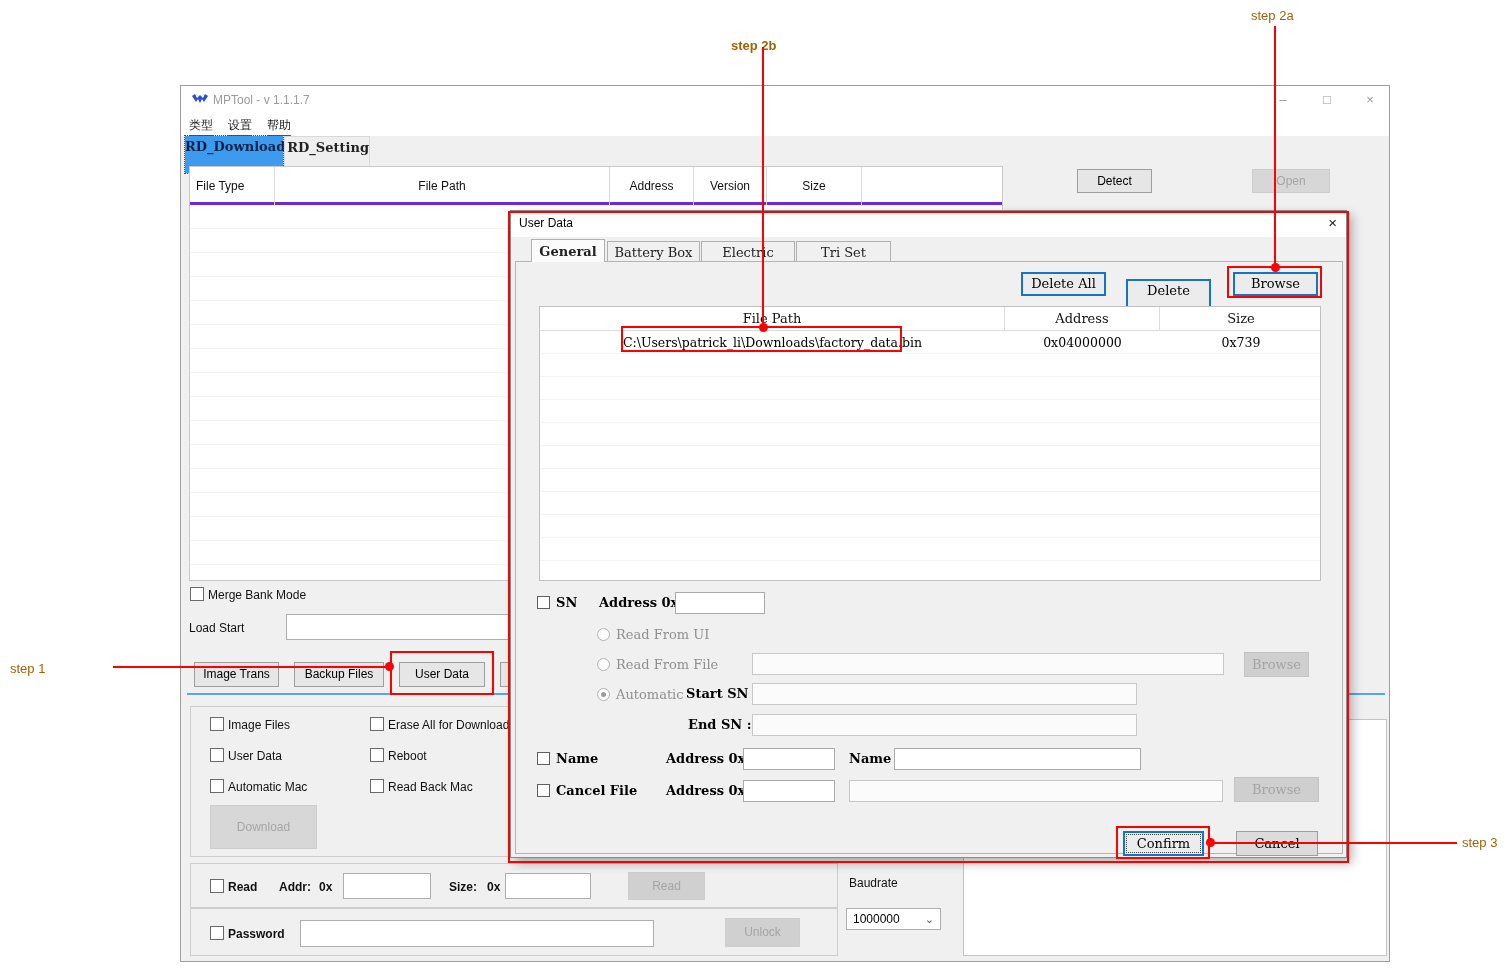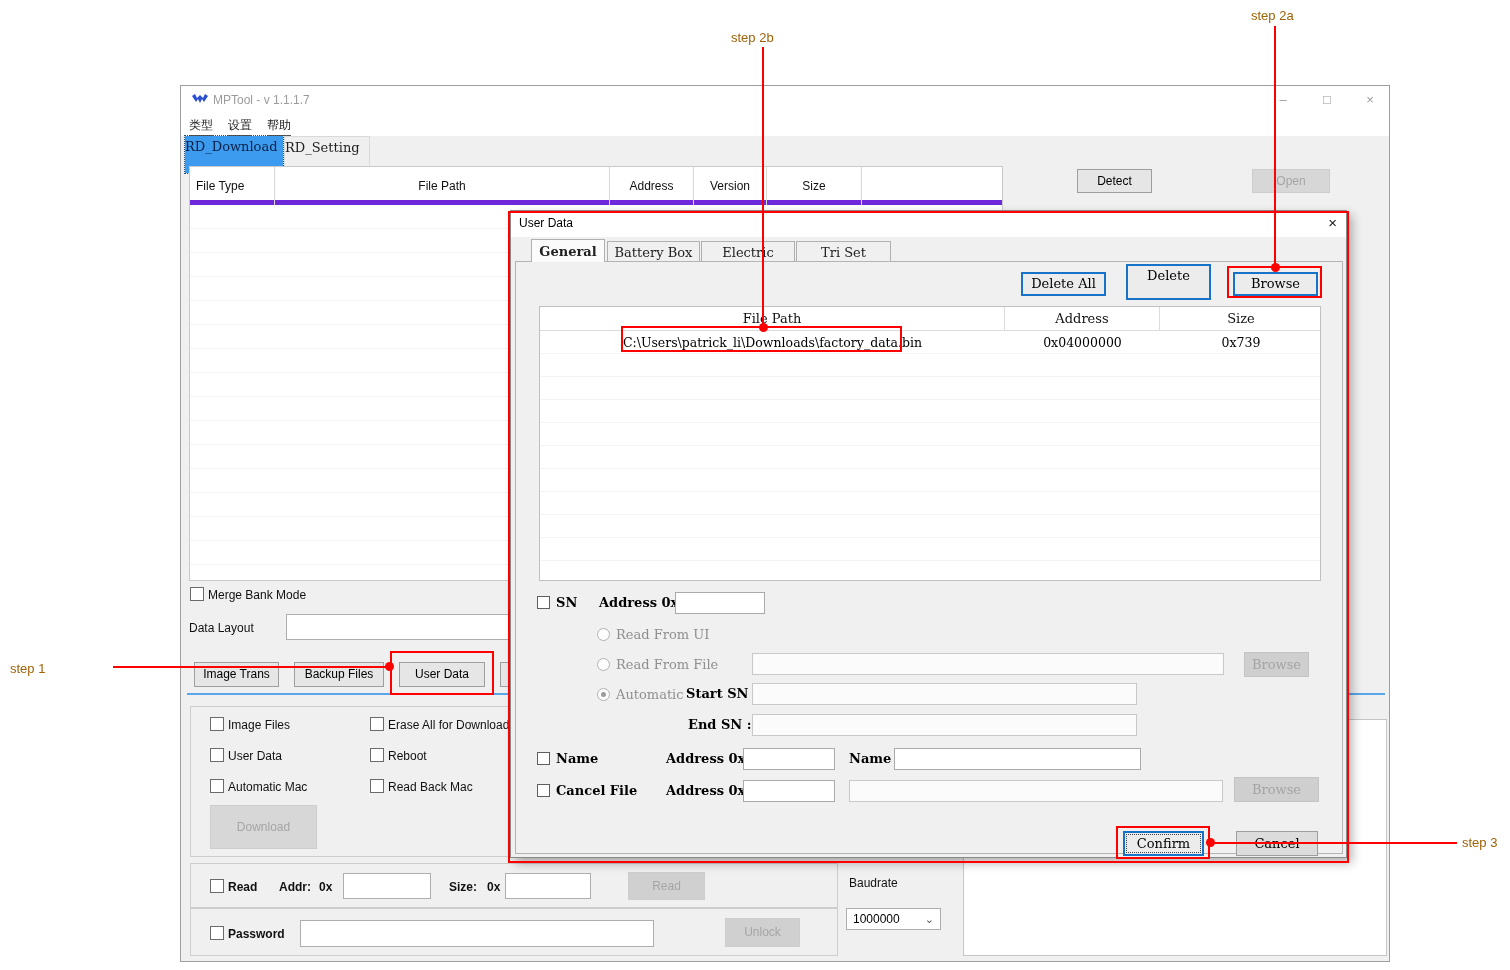--- a/index.html
+++ b/index.html
@@ -15,28 +15,28 @@
   .apptitle { position:absolute; left:32px; top:7px; color:#9b9b9b; font-size:12px; }
   .wctl { position:absolute; top:0; height:28px; width:44px; text-align:center; line-height:28px;
           color:#9a9a9a; font-size:13px; }
   .wctl.min { left:1080px; } .wctl.max { left:1124px; } .wctl.close { left:1168px; width:42px; }
 
   .menubar { position:absolute; left:0; top:28px; width:100%; height:22px; background:#ffffff; }
   .menuitem { position:absolute; top:3px; font-size:12px; color:#222; border-bottom:1px solid #555; padding-bottom:1px; }
   .menuitem.m0 { left:8px;text-align:center; } .menuitem.m1 { left:47px; } .menuitem.m2 { left:86px; }
 
   .tabbar { position:absolute; left:0; top:50px; width:100%; height:22px; background:#f0f0f0; }
-  .maintab { position:absolute; top:0; height:37px; line-height:22px; text-align:left;
-             font-family:"DejaVu Serif", serif; font-size:13px; }
+  .maintab { position:absolute; top:0; height:37px; line-height:22px; text-align:right;
+             font-family:"DejaVu Serif", serif; font-size:13px;font-weight:bold; }
   .maintab.active { left:4px; width:98px; background:#3d9bef; color:#082044; outline:1px dotted #1b4f7a; }
   .maintab.idle { left:103px; width:86px; background:#efefef; color:#222; border:1px solid #d9d9d9; border-bottom:none; }
 
   .filetable { position:absolute; left:8px; top:80px; width:814px; height:415px; background:#ffffff;
                border:1px solid #c9c9c9; }
-  .ft-head { position:absolute; left:0; top:0; height:38px; width:100%; border-bottom:5px solid #6d28d9; }
+  .ft-head { position:absolute; left:0; top:0; height:38px; width:100%; border-bottom:3px solid #6d28d9; }
   .ft-col { position:absolute; top:0; height:38px; line-height:38px; border-right:1px solid #d9d9d9;
             text-align:center; font-size:12px; color:#111; overflow:hidden; }
   .ft-body { position:absolute; left:0; top:38px; right:0; bottom:0;
              background:repeating-linear-gradient(#ffffff 0px, #ffffff 23px, #f4f4f4 23px, #f4f4f4 24px); }
 
   .btn { position:absolute; background:#e6e6e6; border:1px solid #9e9e9e; font-size:12px;
          color:#000; text-align:center; font-family:"Liberation Sans", sans-serif; }
   .btn-dis { position:absolute; background:#d7d7d7; border:1px solid #cdcdcd; color:#a5a5a5;
              text-align:center; font-size:12px; }
 
@@ -142,21 +142,21 @@
       </div>
       <div class="ft-body"></div>
     </div>
 
     <div class="btn" style="left:896px;top:83px;width:75px;height:24px;line-height:22px;">Detect</div>
     <div class="btn-dis" style="left:1071px;top:83px;width:78px;height:24px;line-height:22px;">Open</div>
 
     <div class="chk" style="left:9px;top:501px;"></div>
     <span class="lbl" style="left:27px;top:502px;text-align:center;">Merge Bank Mode</span>
 
-    <span class="lbl" style="left:8px;top:535px;">Data Layout</span>
+    <span class="lbl" style="left:8px;top:535px;">Load Start</span>
     <input class="input native" style="left: 105px; top: 528px; width: 575px; height: 26px; position: absolute;">
 
     <div class="btn" style="left:13px;top:576px;width:85px;height:25px;line-height:23px;">Image Trans</div>
     <div class="btn" style="left:113px;top:576px;width:90px;height:25px;line-height:23px;">Backup Files</div>
     <div class="btn" style="left:218px;top:576px;width:86px;height:25px;line-height:23px;">User Data</div>
     <div class="btn" style="left:319px;top:576px;width:12px;height:25px;"></div>
 
     <div class="blueline"></div>
 
     <div class="groupbox" style="left:9px;top:620px;width:648px;height:151px;">
@@ -209,21 +209,21 @@
       <span class="dlg-close">×</span>
     </div>
 
     <div class="dtab sel">General</div>
     <div class="dtab t1">Battery Box</div>
     <div class="dtab t2">Electric Meter</div>
     <div class="dtab t3">Tri Set</div>
     <div class="dlg-content"></div>
 
     <div class="bluebtn" style="left:510px;top:61px;width:85px;height:24px;line-height:20px;">Delete All</div>
-    <div class="bluebtn" style="left:615px;top:53px;width:85px;height:36px;line-height:20px;">Delete</div>
+    <div class="bluebtn" style="left:615px;top:68px;width:85px;height:36px;line-height:20px;">Delete</div>
     <div class="bluebtn" style="left:722px;top:61px;width:85px;height:24px;line-height:20px;">Browse</div>
 
     <div class="dtable">
       <div class="dt-head">
         <div class="dt-col" style="left:0;width:465px;">File Path</div>
         <div class="dt-col" style="left:465px;width:155px;">Address</div>
         <div class="dt-col" style="left:620px;width:162px;border-right:none;">Size</div>
       </div>
       <div class="dt-bodylines"></div>
       <div class="dt-cell" style="left:0;width:465px;">C:\Users\patrick_li\Downloads\factory_data.bin</div>
@@ -273,21 +273,21 @@
     <div class="rbox" style="left:508px;top:211px;width:841px;height:652px;"></div>
     <div class="rbox" style="left:1227px;top:266px;width:95px;height:32px;"></div>
     <div class="rbox" style="left:621px;top:326px;width:281px;height:26px;"></div>
     <div class="rbox" style="left:390px;top:651px;width:104px;height:44px;"></div>
     <div class="rbox" style="left:1116px;top:826px;width:94px;height:33px;"></div>
 
     <span class="rlabel" style="left:1251px;top:8px;">step 2a</span>
     <div class="rline" style="left:1274px;top:26px;width:2px;height:242px;"></div>
     <div class="rdot" style="left:1271px;top:263px;"></div>
 
-    <span class="rlabel" style="left:731px;top:30px;">step 2b</span>
+    <span class="rlabel" style="left:731px;top:38px;font-weight:bold;">step 2b</span>
     <div class="rline" style="left:762px;top:47px;width:2px;height:280px;"></div>
     <div class="rdot" style="left:759px;top:323px;"></div>
 
     <span class="rlabel" style="left:10px;top:661px;">step 1</span>
     <div class="rline" style="left:113px;top:666px;width:277px;height:2px;"></div>
     <div class="rdot" style="left:385px;top:662px;"></div>
 
     <div class="rdot" style="left:1206px;top:838px;"></div>
     <div class="rline" style="left:1212px;top:842px;width:245px;height:2px;"></div>
     <span class="rlabel" style="left:1462px;top:835px;">step 3</span>

